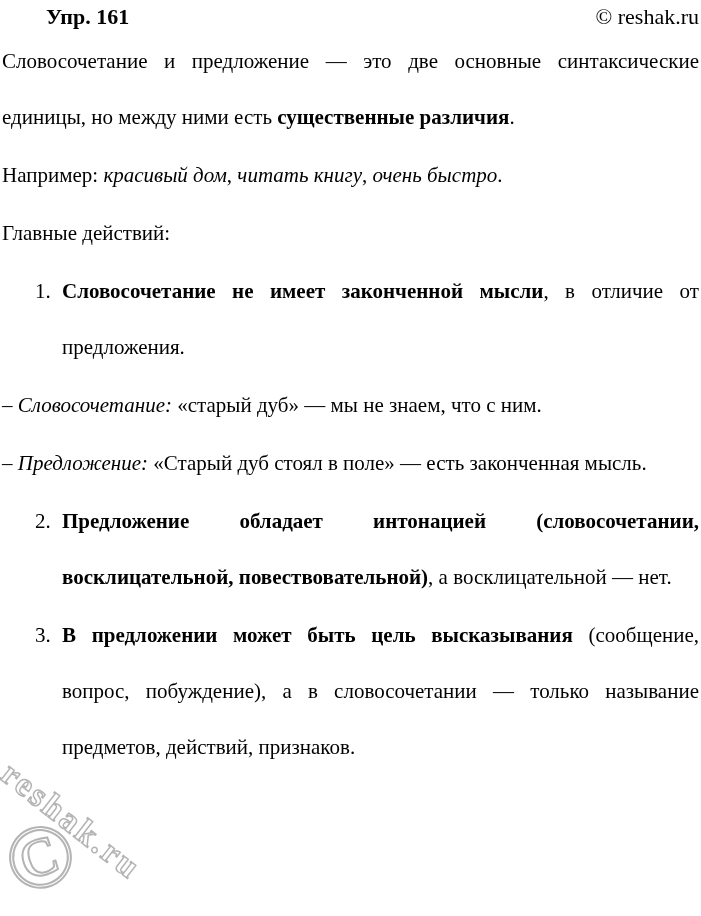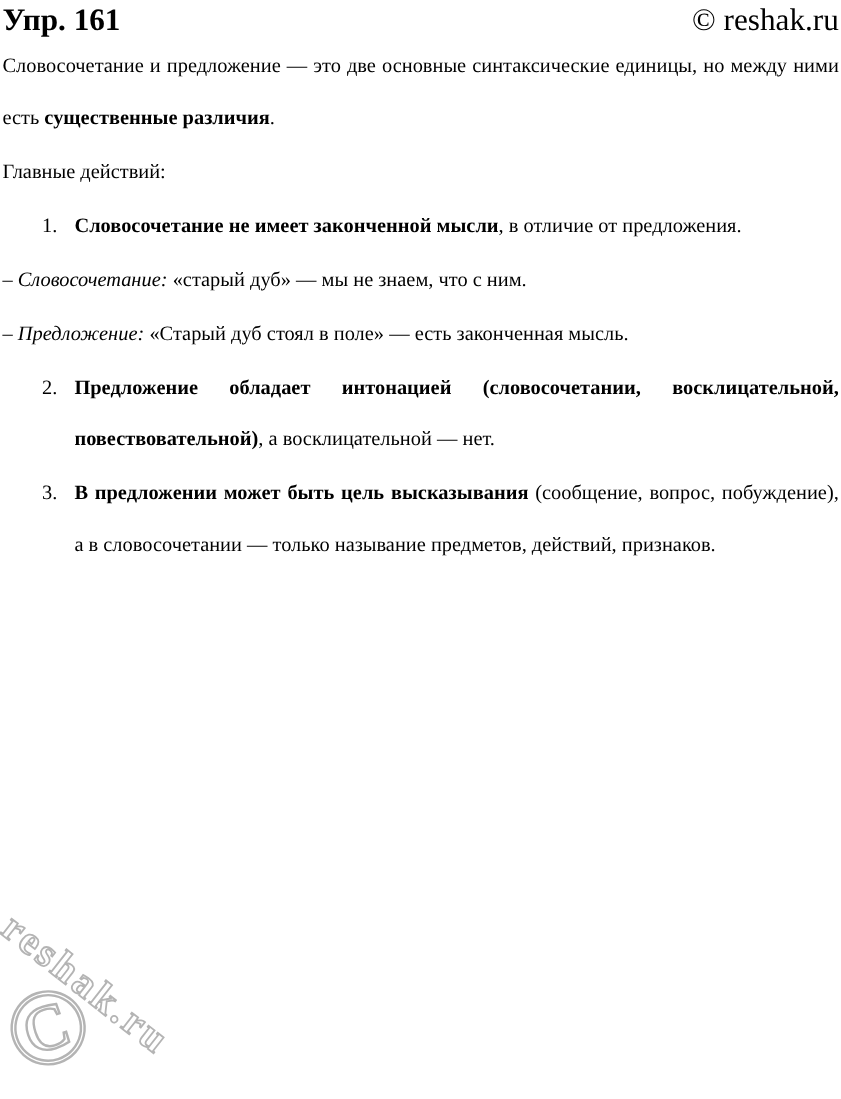--- a/index.html
+++ b/index.html
@@ -16,28 +16,29 @@
     position: relative;
     z-index: 1;
     box-sizing: border-box;
     width: 701px;
     padding: 5px 2px 0 2px;
   }
   .header {
     display: flex;
     justify-content: space-between;
     align-items: baseline;
-    font-size: 26px;
+    font-size: 22px;
     line-height: 24px;
+    margin-left: 44px;
   }
   .exercise { font-weight: bold; }
   .copyright { font-weight: normal; }
   .body-text {
-    font-size: 17px;
-    line-height: 43px;
+    font-size: 21px;
+    line-height: 56px;
     text-align: justify;
   }
   p.body-text { margin: 2px 0 0 0; }
   p.first { margin-top: 4px; }
   .sub { margin-left: 57px; }
   .li {
     position: relative;
     padding-left: 60px;
     margin: 2px 0 0 0;
   }
@@ -92,20 +93,21 @@
 <div class="page">
 
   <div class="header">
     <span class="exercise">Упр. 161</span>
     <span class="copyright">© reshak.ru</span>
   </div>
 
   <p class="body-text first"><span>Словосочетание и предложение — это две основные синтаксические единицы, но между ними есть </span><b>существенные различия</b><span>.</span></p>
 
 
+  <p class="body-text"><span>Например: </span><i>красивый дом</i><span>, </span><i>читать книгу</i><span>, </span><i>очень быстро</i><span>.</span></p>
 
 
 
   <p class="body-text">Главные действий:</p>
 
   <div class="body-text li">
     <span class="num">1.</span><b>Словосочетание не имеет законченной мысли</b><span>, в отличие от предложения.</span>
   </div>
 
   <p class="body-text sub"><i>– Словосочетание:</i><span> «старый дуб» — мы не знаем, что с ним.</span></p>

